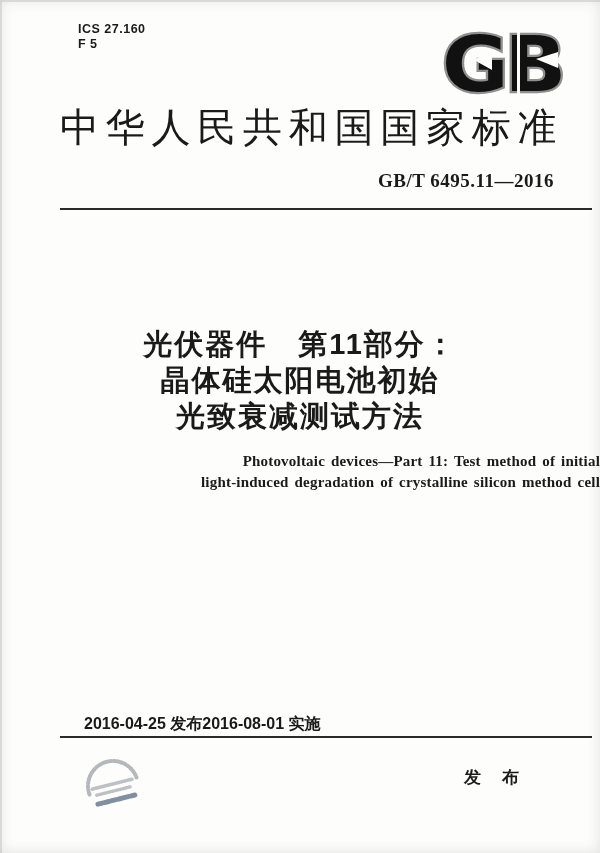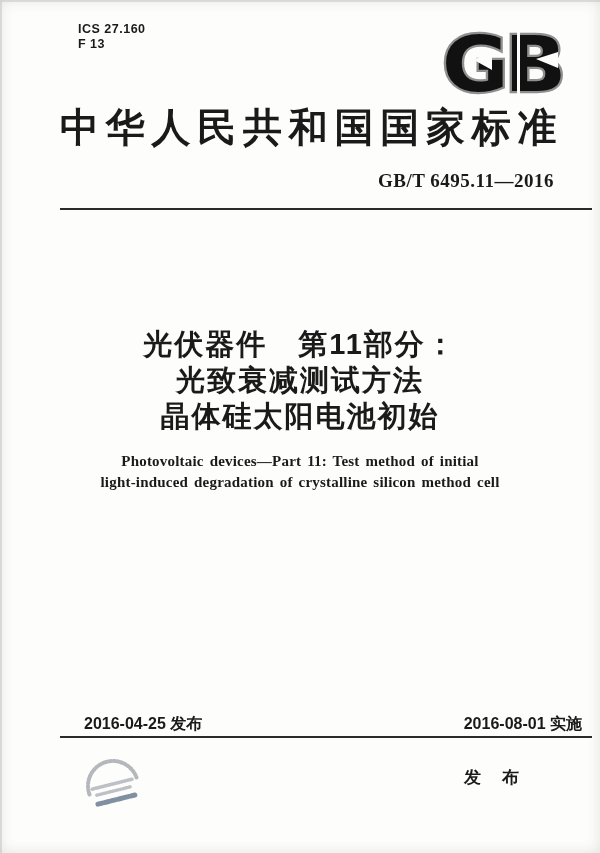--- a/index.html
+++ b/index.html
@@ -14,21 +14,21 @@
     color:#1a1a1a;
   }
   .ics{
     position:absolute;left:78px;top:22px;
     font-family:"Liberation Sans", sans-serif;
     font-weight:700;font-size:12.5px;line-height:15px;letter-spacing:.5px;
   }
   .gb-logo{position:absolute;left:440px;top:26px;width:165px;height:74px;}
   .heading{
     position:absolute;left:60px;top:106px;width:502px;
-    font-weight:700;font-size:39px;line-height:44px;
+    font-weight:400;font-size:39px;line-height:44px;
     text-align:justify;text-align-last:justify;
     transform:scaleY(1.02);
     white-space:nowrap;letter-spacing:5.5px;
   }
   .std-number{
     position:absolute;right:46px;top:170px;
     font-weight:700;font-size:19px;letter-spacing:.5px;
     font-family:"Liberation Serif", serif;
     text-align:center;
   }
@@ -37,27 +37,27 @@
   .rule-2{top:736px;}
   .title-zh{
     position:absolute;left:0;top:326px;width:600px;
     text-align:center;
     font-family:"Liberation Sans", sans-serif;
     font-weight:700;font-size:29px;line-height:36px;
     letter-spacing:2px;
   }
   .title-en{
     position:absolute;left:0;top:451px;width:600px;
-    text-align:center;
+    text-align:right;
     font-weight:700;font-size:15px;line-height:21px;
     word-spacing:2px;letter-spacing:.2px;
   }
   .dates{
     position:absolute;left:84px;top:714px;width:498px;
-    display:flex;justify-content:space-between;
+    display:flex;
     font-family:"Liberation Sans", sans-serif;
     font-weight:700;font-size:16px;
   }
   .issuers{
     position:absolute;left:142px;top:752px;width:320px;
     font-weight:700;font-size:17.5px;line-height:21px;
     white-space:nowrap;
   }
   .issuers .l2{
     display:block;width:320px;
@@ -71,21 +71,21 @@
   }
   .stamp{position:absolute;left:78px;top:748px;width:70px;height:72px;opacity:.85;}
 </style>
 </head>
 <body>
 
 <div class="page">
 
   <div class="ics">
     <div>ICS 27.160</div>
-    <div>F 13</div>
+    <div>F 5</div>
   </div>
 
   <div class="gb-logo">
     <svg width="165" height="74" viewBox="0 0 165 74">
       <g font-family="'DejaVu Sans', sans-serif" font-weight="bold">
         <text x="2" y="66" font-size="78" transform="scale(1.04,0.98)" fill="none" stroke="#8f8f8f" stroke-width="4.5" letter-spacing="-4">GB</text>
         <text x="2" y="66" font-size="78" transform="scale(1.04,0.98)" fill="#111" letter-spacing="-4">GB</text>
         <rect x="77" y="4" width="3" height="66" fill="#fdfdfc"></rect>
         <polygon points="34,34 52,24 52,44" fill="#fdfdfc"></polygon>
         <polygon points="96,33 118,26 118,42" fill="#fdfdfc"></polygon>
@@ -94,22 +94,22 @@
   </div>
 
   <div class="heading">中华人民共和国国家标准</div>
 
   <div class="std-number">GB/T 6495.11—2016</div>
 
   <div class="rule rule-1"></div>
 
   <div class="title-zh">
     <div>光伏器件　第11部分：</div>
+    <div>晶体硅太阳电池初始</div>
     <div>光致衰减测试方法</div>
-    <div>晶体硅太阳电池初始</div>
   </div>
 
   <div class="title-en">
     <div>Photovoltaic devices—Part 11: Test method of initial</div>
     <div>light-induced degradation of crystalline silicon method cell</div>
   </div>
 
   <div class="dates">
     <span>2016-04-25 发布</span>
     <span>2016-08-01 实施</span>

